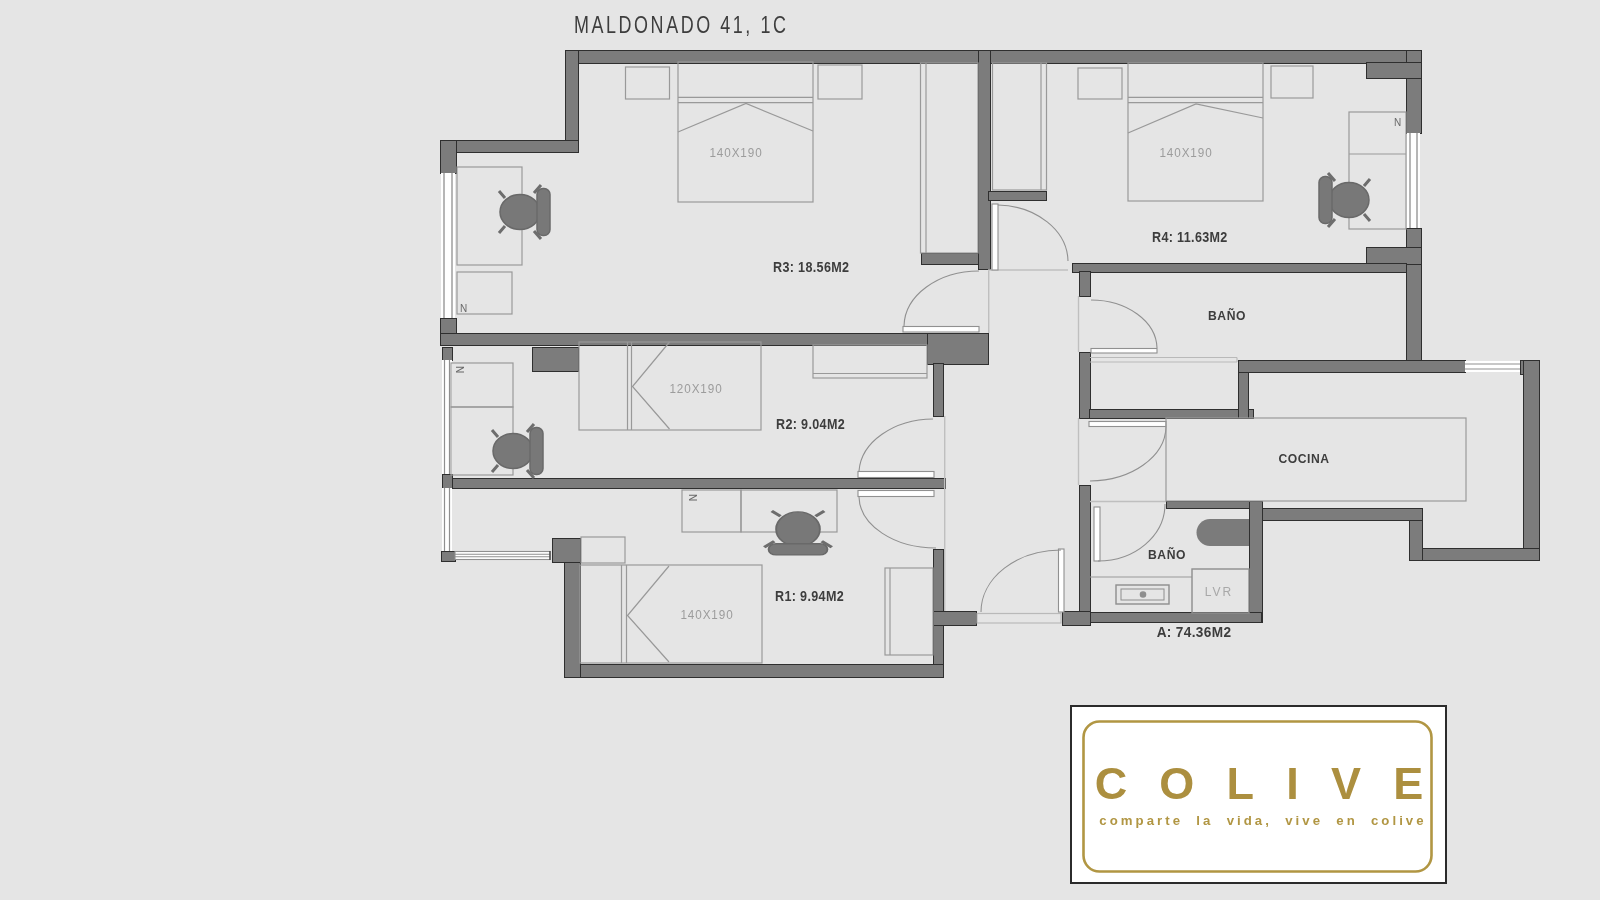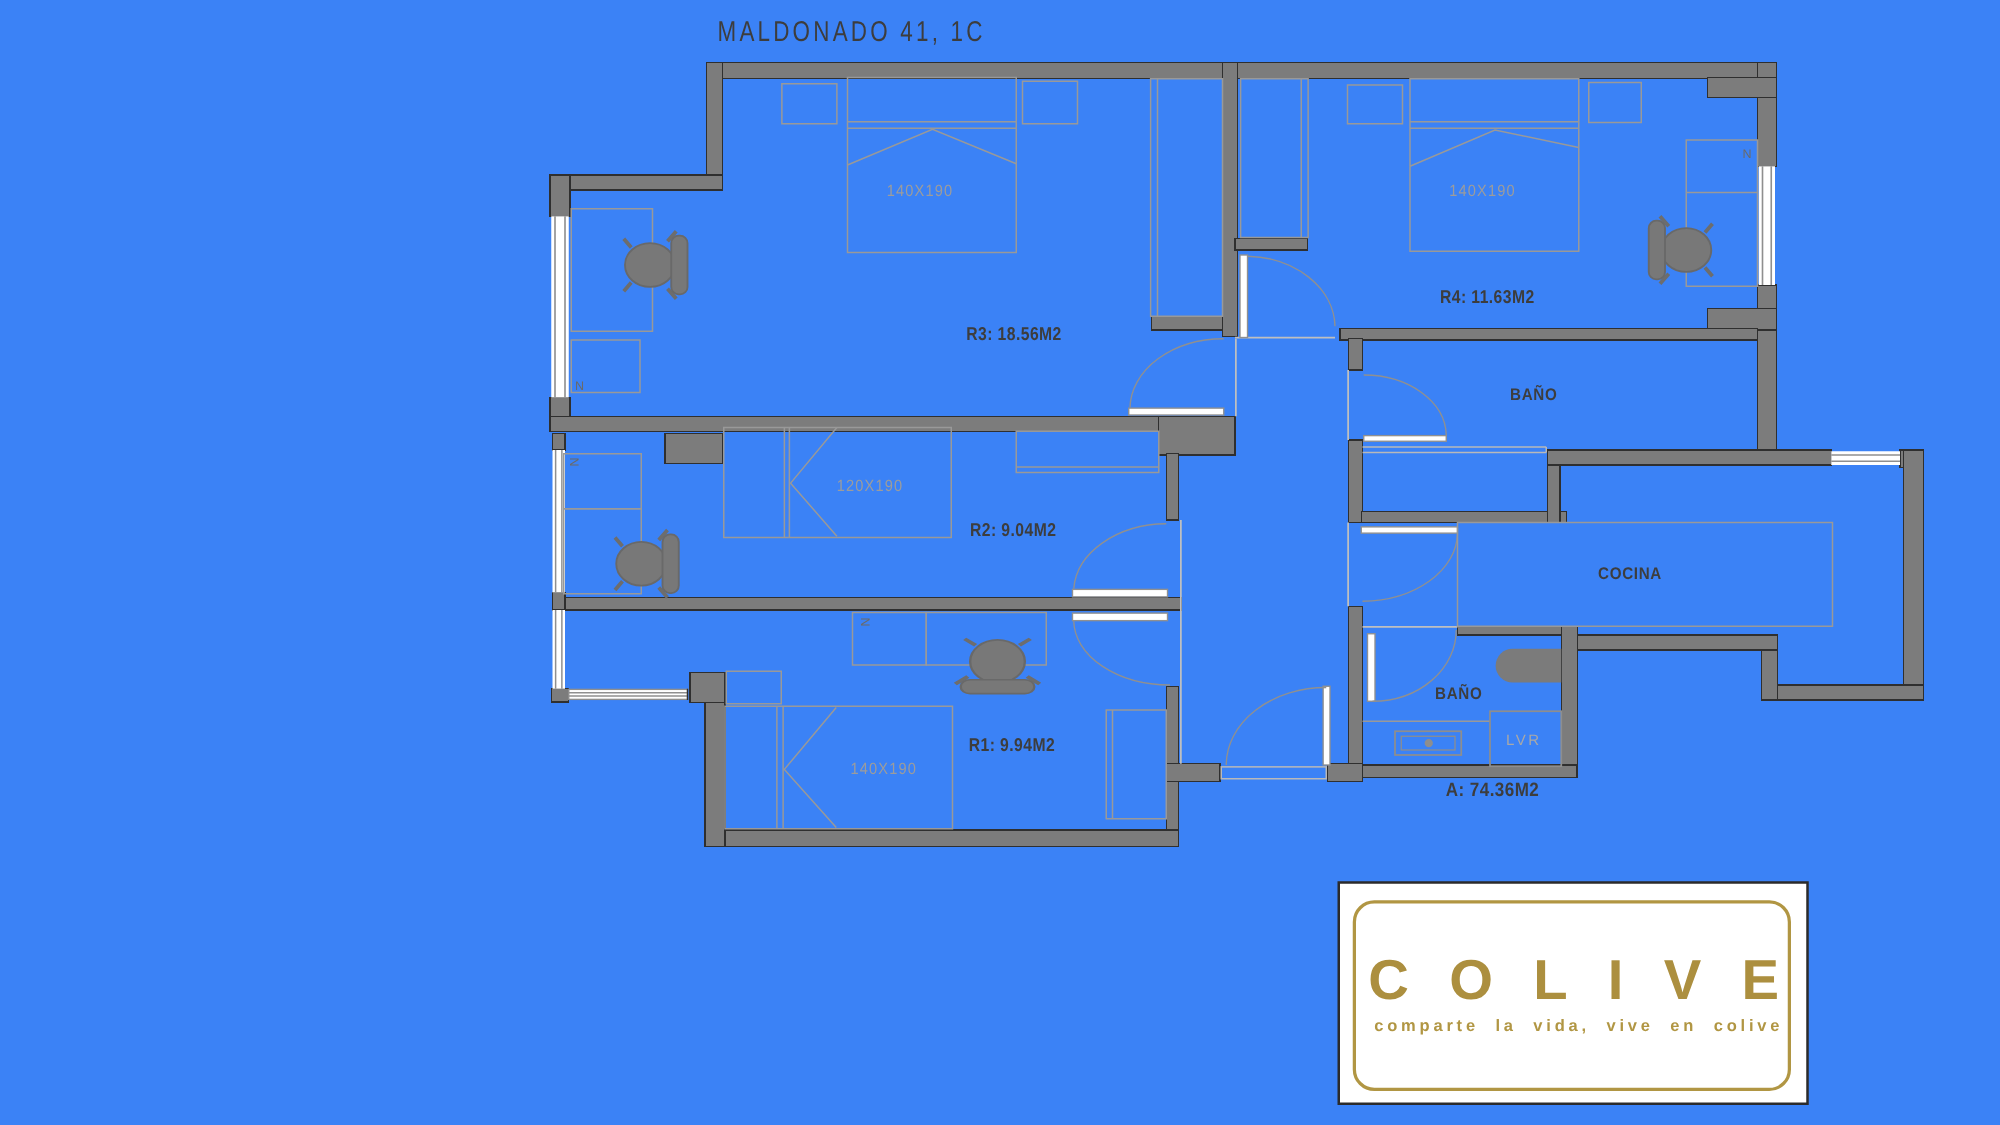--- a/index.html
+++ b/index.html
@@ -1,15 +1,15 @@
 <!DOCTYPE html>
 <html><head><meta charset="utf-8">
 <style>
 html,body{margin:0;padding:0;background:#ffffff;}
-.page{position:relative;width:1600px;height:900px;background:#3b82f6;overflow:hidden;
+.page{position:relative;width:1600px;height:900px;background:#e5e5e5;overflow:hidden;
 font-family:"Liberation Sans", sans-serif;}
 text{font-family:"Liberation Sans", sans-serif;}
 </style></head><body>
 <div class="page">
 <svg width="1600" height="900" viewBox="0 0 1600 900">
 
 <text transform="translate(574,33) scale(0.78,1)" font-size="23" letter-spacing="3.3" fill="#3d3d3d">MALDONADO 41, 1C</text>
 
 <g shape-rendering="crispEdges">
 

